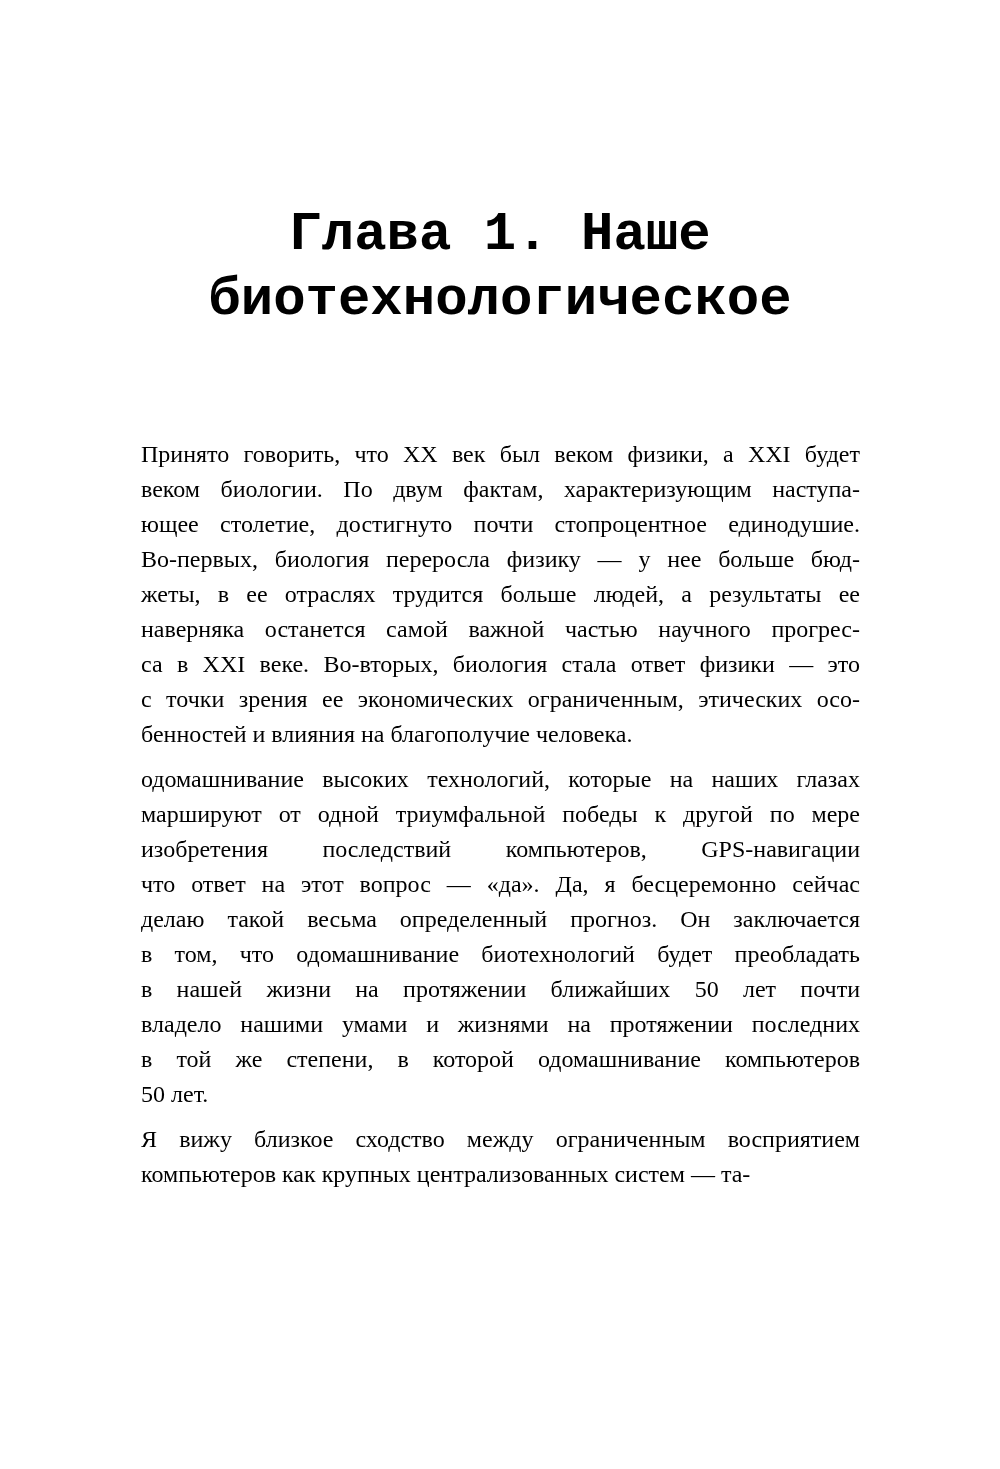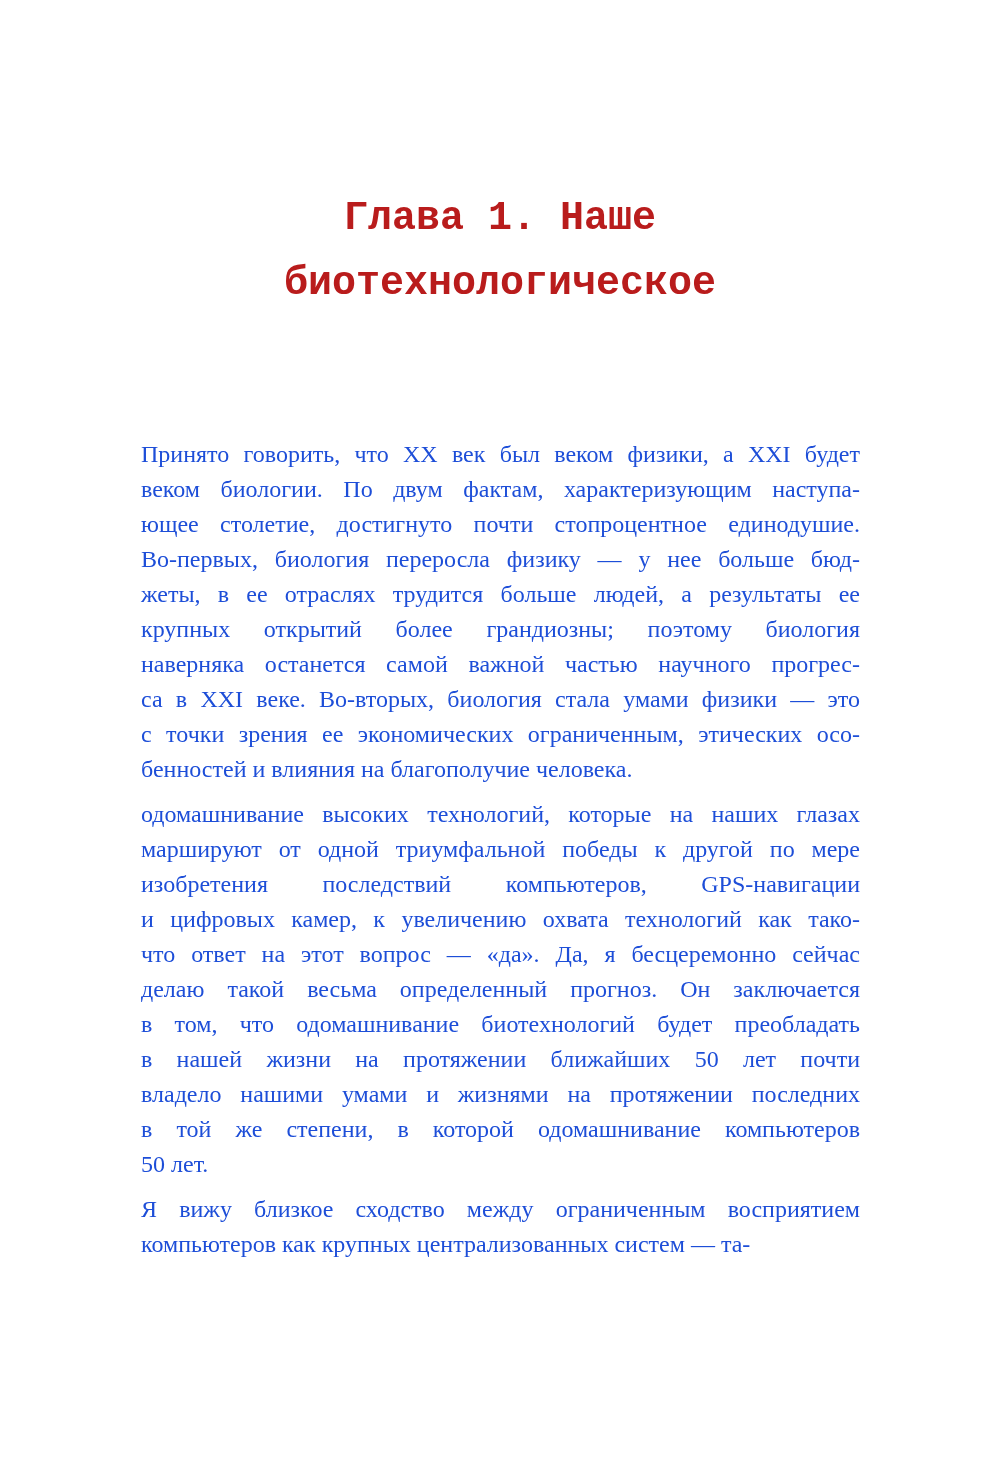--- a/index.html
+++ b/index.html
@@ -15,43 +15,43 @@
   }
   .page {
     position: absolute;
     inset: 0;
     background: #ffffff;
   }
   .chapter-title {
     position: absolute;
     left: 0;
     right: 0;
-    top: 186px;
+    top: 202px;
     text-align: center;
     font-family: "Liberation Mono", "DejaVu Sans Mono", monospace;
     font-weight: 700;
-    font-size: 40px;
+    font-size: 54px;
     line-height: 65px;
-    color: #b91c1c;
+    color: #000000;
     letter-spacing: 0;
     margin: 0;
   }
   .chapter-title .title-line {
     display: block;
     white-space: nowrap;
   }
   .body-text {
     position: absolute;
     left: 141px;
     top: 437px;
     width: 719px;
     font-family: "Liberation Serif", "DejaVu Serif", serif;
     font-size: 24px;
     line-height: 35px;
-    color: #1d4ed8;
+    color: #000000;
   }
   .para {
     margin: 0 0 10px 0;
     padding: 0;
   }
   .line {
     display: block;
     text-align: justify;
     text-align-last: justify;
     white-space: normal;
@@ -70,31 +70,29 @@
     <span class="title-line">биотехнологическое</span>
   </h1>
 
   <div class="body-text" id="paragraphs">
       <p class="para">
         <span class="line">Принято говорить, что XX век был веком физики, а XXI будет</span>
         <span class="line">веком биологии. По двум фактам, характеризующим наступа-</span>
         <span class="line">ющее столетие, достигнуто почти стопроцентное единодушие.</span>
         <span class="line">Во-первых, биология переросла физику — у нее больше бюд-</span>
         <span class="line">жеты, в ее отраслях трудится больше людей, а результаты ее</span>
-        <span class="line">крупных открытий более грандиозны; поэтому биология</span>
         <span class="line">наверняка останется самой важной частью научного прогрес-</span>
-        <span class="line">са в XXI веке. Во-вторых, биология стала умами физики — это</span>
+        <span class="line">са в XXI веке. Во-вторых, биология стала ответ физики — это</span>
         <span class="line">с точки зрения ее экономических ограниченным, этических осо-</span>
         <span class="line last">бенностей и влияния на благополучие человека.</span>
       </p>
       <p class="para">
         <span class="line">одомашнивание высоких технологий, которые на наших глазах</span>
         <span class="line">маршируют от одной триумфальной победы к другой по мере</span>
         <span class="line">изобретения последствий компьютеров, GPS-навигации</span>
-        <span class="line">и цифровых камер, к увеличению охвата технологий как тако-</span>
         <span class="line">что ответ на этот вопрос — «да». Да, я бесцеремонно сейчас</span>
         <span class="line">делаю такой весьма определенный прогноз. Он заключается</span>
         <span class="line">в том, что одомашнивание биотехнологий будет преобладать</span>
         <span class="line">в нашей жизни на протяжении ближайших 50 лет почти</span>
         <span class="line">владело нашими умами и жизнями на протяжении последних</span>
         <span class="line">в той же степени, в которой одомашнивание компьютеров</span>
         <span class="line last">50 лет.</span>
       </p>
       <p class="para">
         <span class="line">Я вижу близкое сходство между ограниченным восприятием</span>

